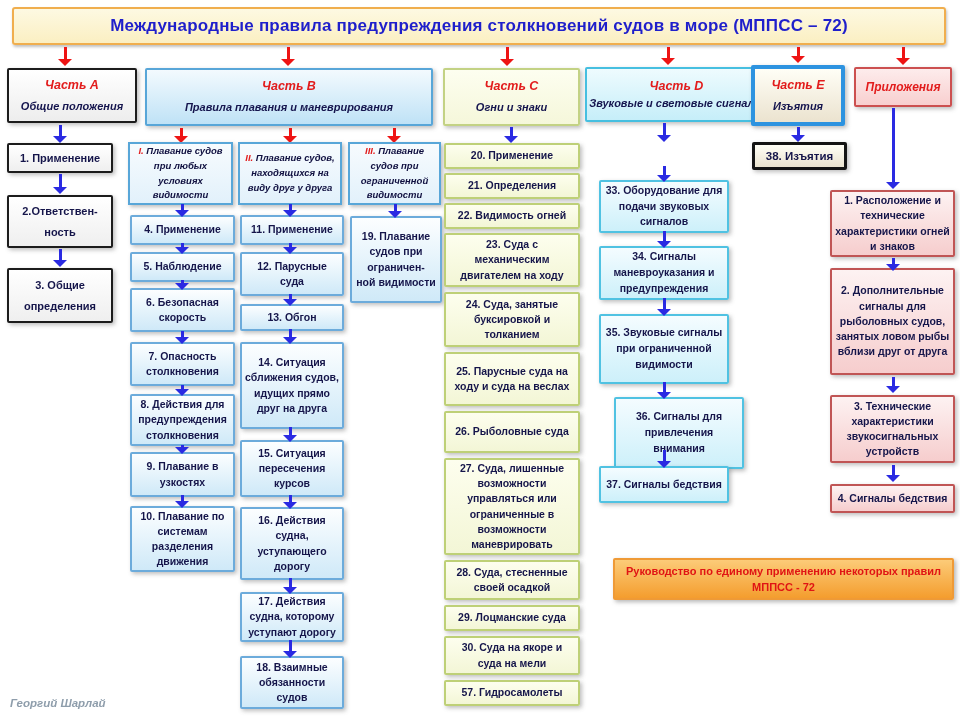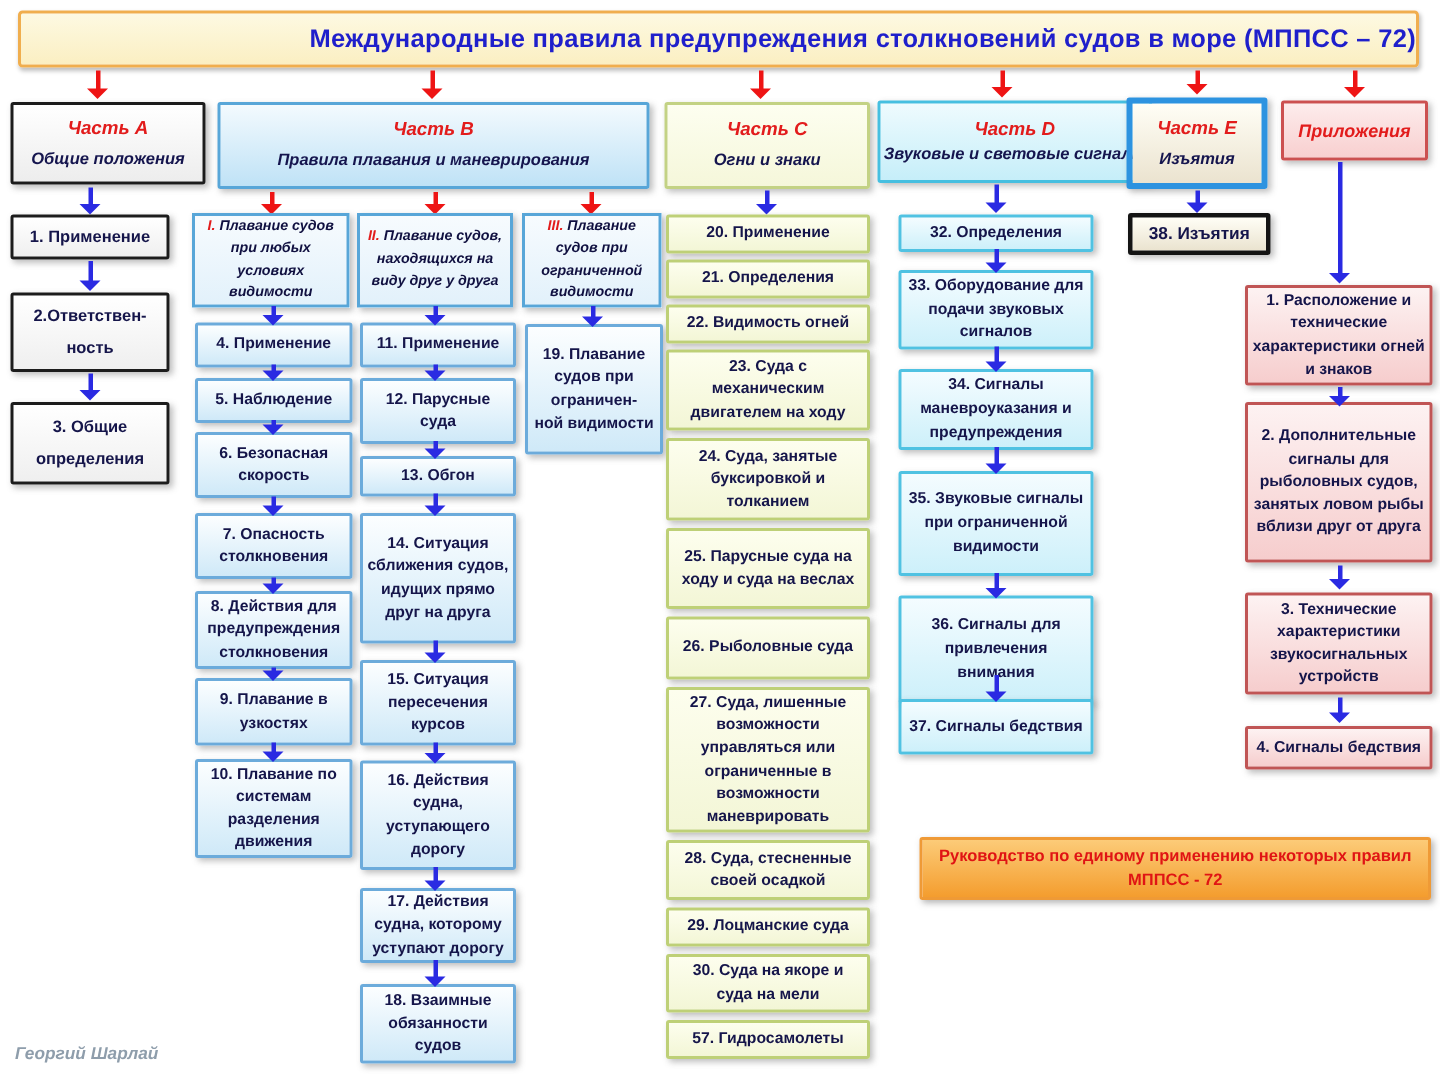--- a/index.html
+++ b/index.html
@@ -2,21 +2,21 @@
 <html><head>
 <meta charset="utf-8">
 <style>
   html,body { margin:0; padding:0; background:#ffffff; }
   .canvas { position:relative; width:960px; height:720px; background:#ffffff;
             font-family:"Liberation Sans", sans-serif; overflow:hidden; }
 
   
   .titlebar { position:absolute; left:12px; top:7px; width:930px; height:34px;
               background:linear-gradient(#fdf9e2,#fbefc2); border:2px solid #f0ae4e;
-              border-radius:3px; display:flex; align-items:center; justify-content:flex-end;
+              border-radius:3px; display:flex; align-items:center; justify-content:center;
               box-shadow:1px 2px 3px rgba(0,0,0,.25); }
   .titlebar span { color:#1f1fcb; font-weight:bold; font-size:17px; letter-spacing:.2px; }
 
   
   .part { position:absolute; display:flex; flex-direction:column; align-items:center;
           justify-content:center; gap:7px; text-align:center; border-radius:2px;
           box-shadow:2px 2px 4px rgba(110,110,110,.45); box-sizing:border-box; padding:2px; }
   .part-label { font-style:italic; font-weight:bold; font-size:12.5px; color:#e21c1c; }
   .part-sub   { font-style:italic; font-weight:bold; font-size:11px; color:#15154e; line-height:1.35; }
   .hdr-a  { background:linear-gradient(#ffffff,#ededed); border:2px solid #1c1c1c; }
@@ -172,25 +172,24 @@
   <div class="box col-c" style="left:444px;top:233px;width:136px;height:54px">23. Суда с механическим двигателем на ходу</div>
   <div class="box col-c" style="left:444px;top:292px;width:136px;height:55px">24. Суда, занятые буксировкой и толканием</div>
   <div class="box col-c" style="left:444px;top:352px;width:136px;height:54px">25. Парусные суда на ходу и суда на веслах</div>
   <div class="box col-c" style="left:444px;top:411px;width:136px;height:42px">26. Рыболовные суда</div>
   <div class="box col-c" style="left:444px;top:458px;width:136px;height:97px">27. Суда, лишенные возможности управляться или ограниченные в возможности маневрировать</div>
   <div class="box col-c" style="left:444px;top:560px;width:136px;height:40px">28. Суда, стесненные своей осадкой</div>
   <div class="box col-c" style="left:444px;top:605px;width:136px;height:26px">29. Лоцманские суда</div>
   <div class="box col-c" style="left:444px;top:636px;width:136px;height:39px">30. Суда на якоре и суда на мели</div>
   <div class="box col-c" style="left:444px;top:680px;width:136px;height:26px">57. Гидросамолеты</div>
 
-  <div class="box col-d" style="left:599px;top:143px;width:130px;height:25px">32. Определения</div>
   <div class="box col-d" style="left:599px;top:180px;width:130px;height:53px">33. Оборудование для подачи звуковых сигналов</div>
   <div class="box col-d" style="left:599px;top:246px;width:130px;height:54px">34. Сигналы маневроуказания и предупреждения</div>
   <div class="box col-d" style="left:599px;top:314px;width:130px;height:70px">35. Звуковые сигналы при ограниченной видимости</div>
-  <div class="box col-d" style="left:599px;top:397px;width:130px;height:72px">36. Сигналы для привлечения внимания</div>
+  <div class="box col-d" style="left:614px;top:397px;width:130px;height:72px">36. Сигналы для привлечения внимания</div>
   <div class="box col-d" style="left:599px;top:466px;width:130px;height:37px">37. Сигналы бедствия</div>
   <div class="arr arr-blue" style="left:657px;top:166px;height:16px"></div>
   <div class="arr arr-blue" style="left:657px;top:231px;height:17px"></div>
   <div class="arr arr-blue" style="left:657px;top:298px;height:18px"></div>
   <div class="arr arr-blue" style="left:657px;top:382px;height:17px"></div>
   <div class="arr arr-blue" style="left:657px;top:450px;height:18px"></div>
 
   <div class="box col-e38" style="left:752px;top:142px;width:95px;height:28px">38. Изъятия</div>
 
   <div class="box col-app" style="left:830px;top:190px;width:125px;height:67px">1. Расположение и технические характеристики огней и знаков</div>

